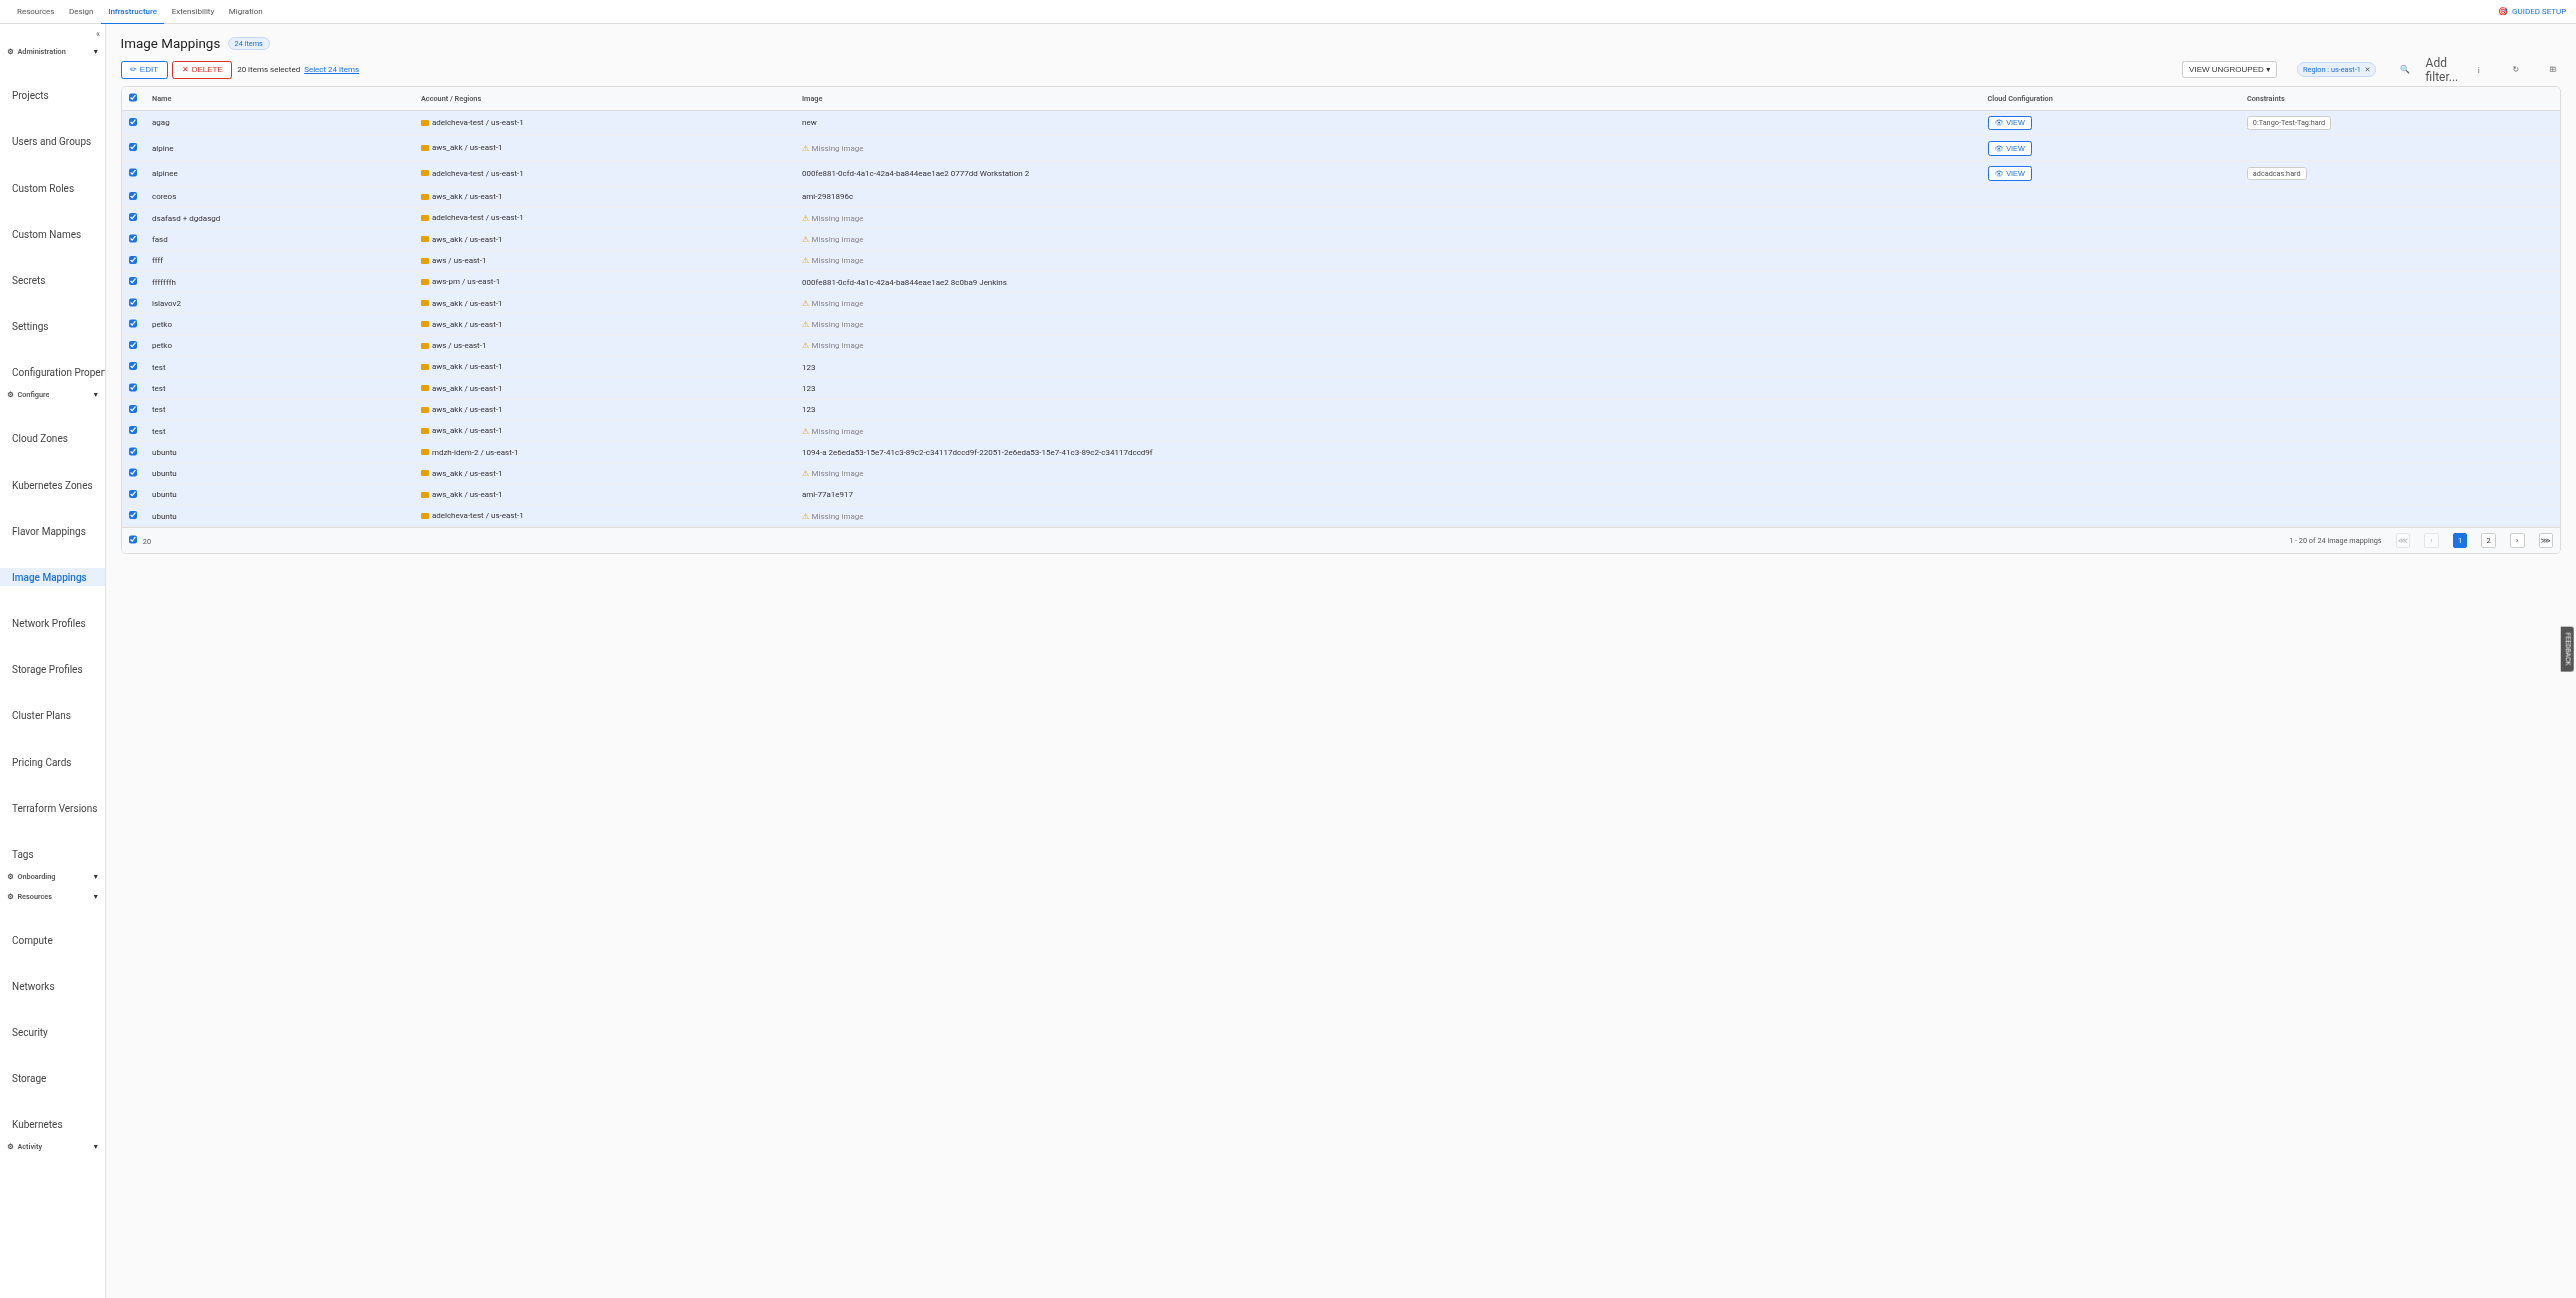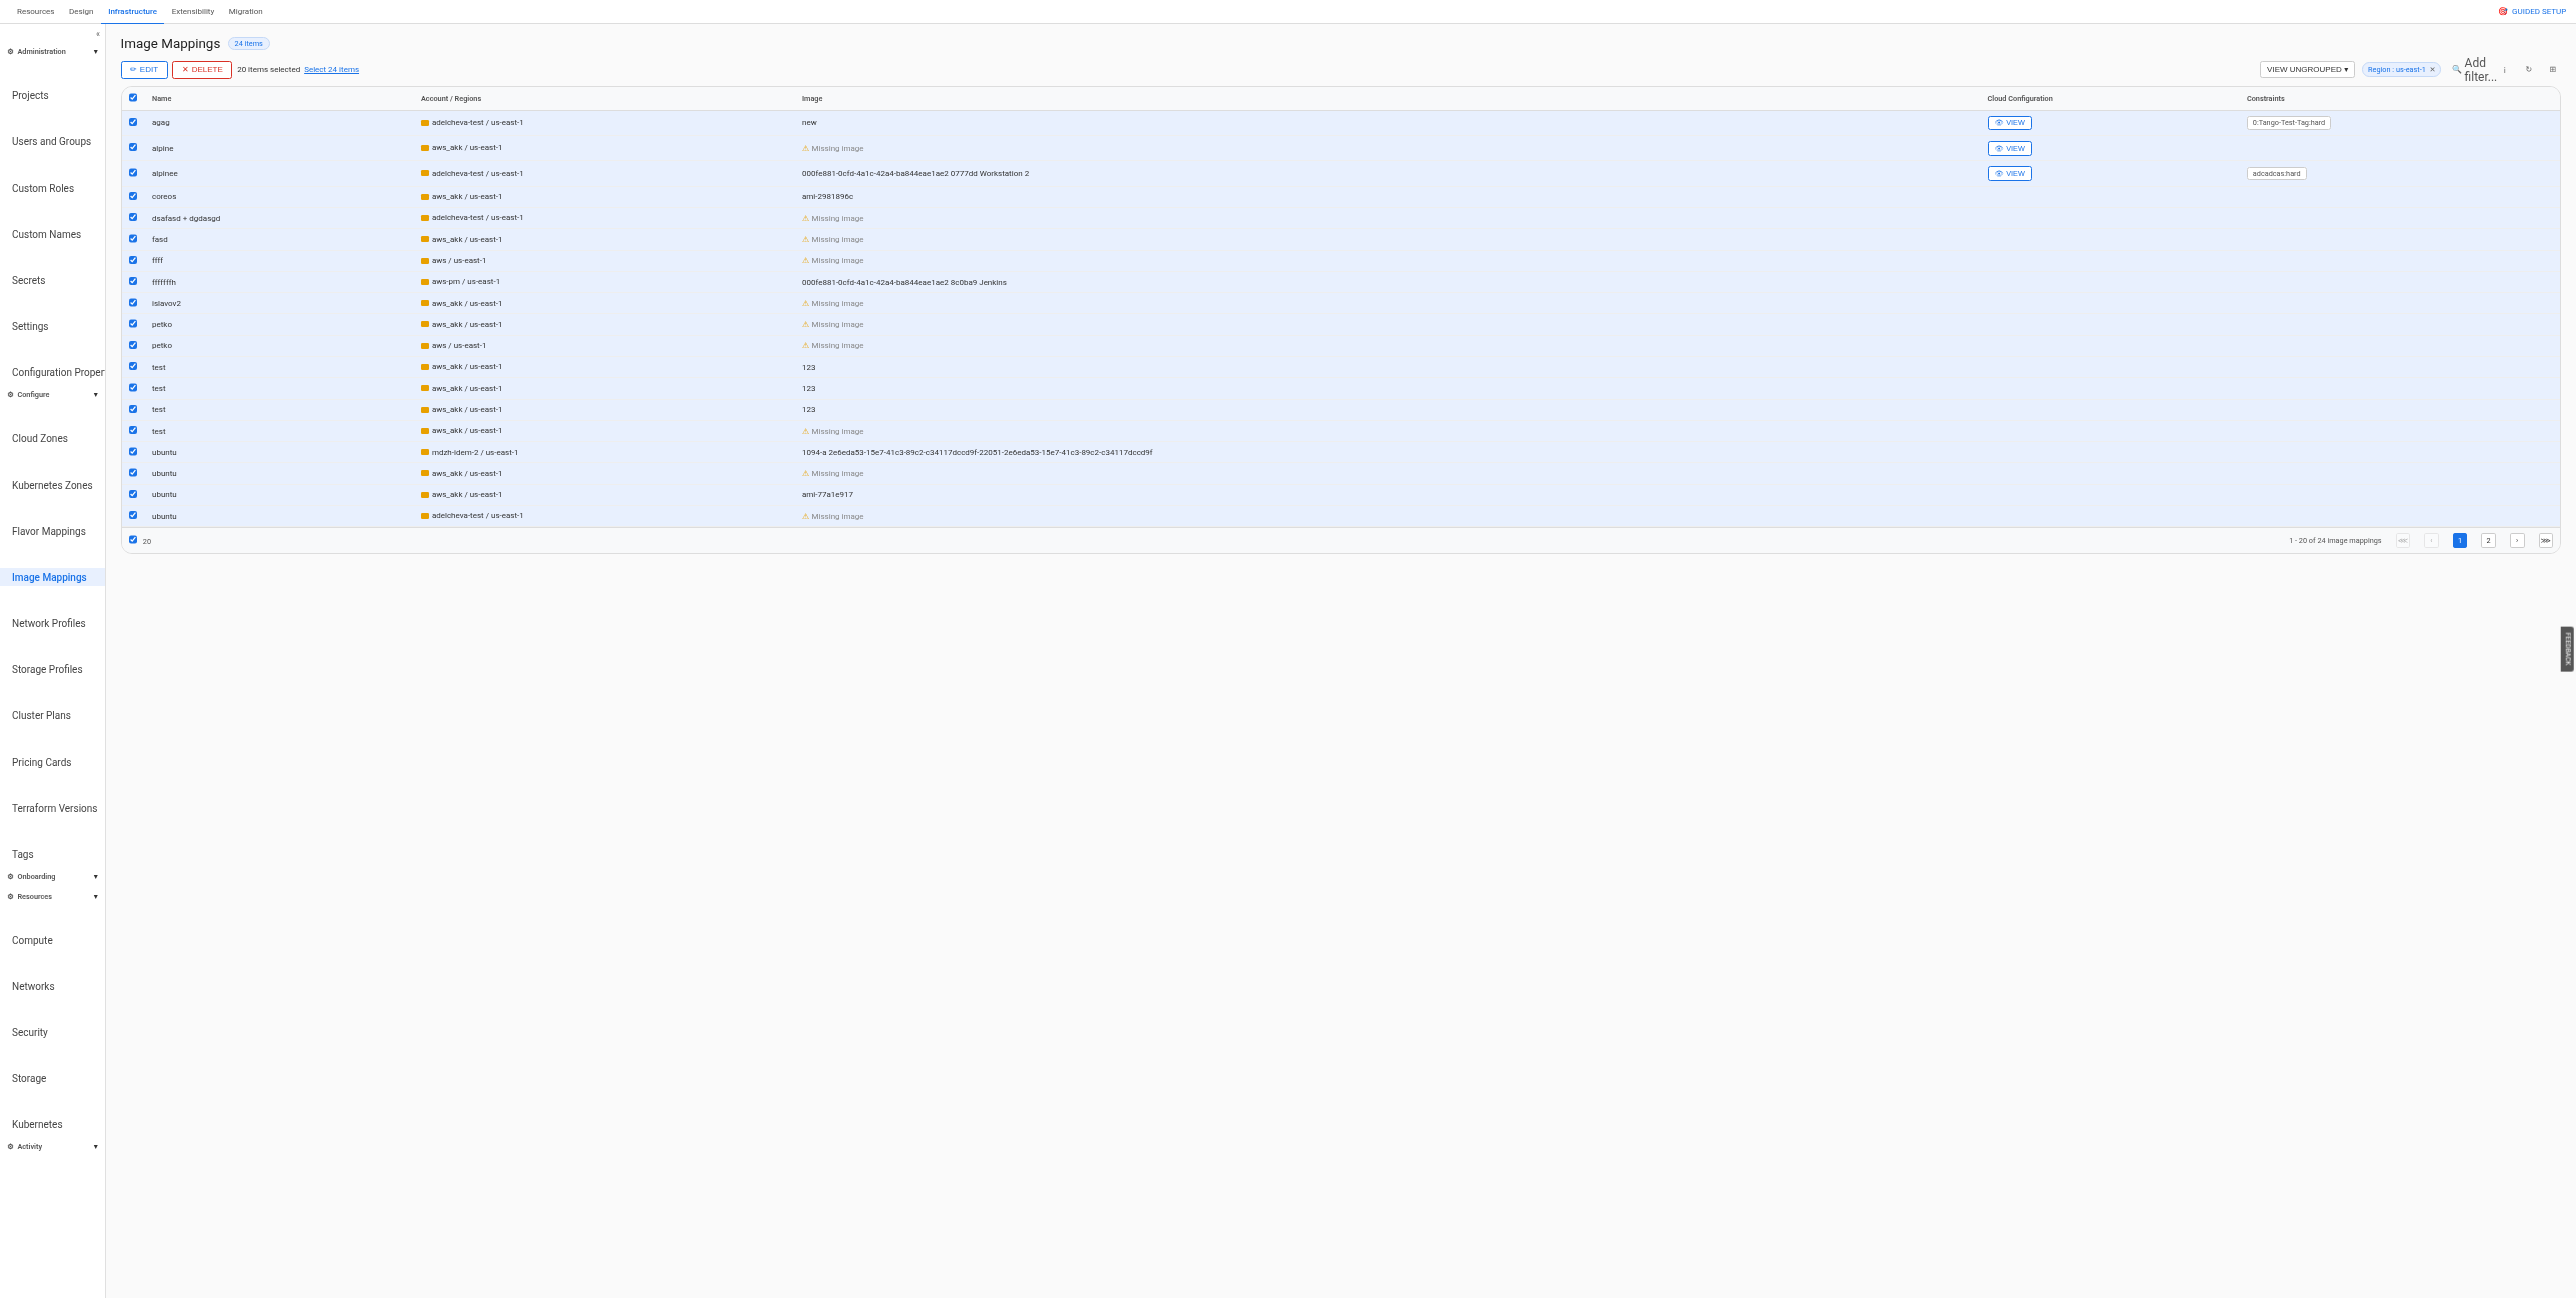--- a/index.html
+++ b/index.html
@@ -33,29 +33,29 @@
     .page-header { display: flex; align-items: center; gap: 7.3px; margin-bottom: 9.7px; }
     .page-title { font-size: 13.4px; font-weight: 400; color: #222; }
     .items-badge { background: #e8f0fe; color: #1a73e8; border: 0.6px solid #c5d9f7; border-radius: 7.3px; padding: 1.2px 6px; font-size: 7.3px; }
 
     
     .toolbar { display: flex; align-items: center; gap: 4.9px; margin-bottom: 7.3px; }
     .btn { display: flex; align-items: center; gap: 3px; padding: 3.6px 8.5px; border-radius: 2.4px; border: 0.6px solid #ccc; background: #fff; cursor: pointer; font-size: 8px; color: #333; }
     .btn-primary { border-color: #1a73e8; color: #1a73e8; }
     .btn-danger { border-color: #d93025; color: #d93025; }
     .toolbar-spacer { flex: 1; }
-    .toolbar-right { display: flex; align-items: center; gap: 7px; }
+    .toolbar-right { display: flex; align-items: center; gap: 20px; }
     .select-link { color: #1a73e8; cursor: pointer; text-decoration: underline; }
     .view-ungrouped-btn { display: flex; align-items: center; gap: 2.4px; padding: 3px 6px; border: 0.6px solid #ccc; border-radius: 2.4px; background: #fff; cursor: pointer; font-size: 8px; color: #333; }
     .filter-chip { display: flex; align-items: center; gap: 2.4px; background: #e8f0fe; border: 0.6px solid #c5d9f7; border-radius: 7.3px; padding: 1.8px 4.9px; font-size: 7.3px; color: #1a73e8; text-align: center; }
     .filter-chip-x { cursor: pointer; color: #666; margin-left: 1.2px; }
     .icon-btn { width: 17px; height: 17px; display: flex; align-items: center; justify-content: center; cursor: pointer; color: #666; border-radius: 2.4px; }
 
     
-    .table-container { background: #fff; border: 0.6px solid #ddd; border-radius: 11px; overflow: hidden; }
+    .table-container { background: #fff; border: 0.6px solid #ddd; border-radius: 5px; overflow: hidden; }
     table { width: 100%; border-collapse: collapse; }
     thead tr { background: #f8f9fa; }
     th { padding: 6px 7.3px; text-align: left; font-size: 7.3px; font-weight: 600; color: #555; border-bottom: 0.6px solid #ddd; white-space: nowrap; }
     td { padding: 4.9px 7.3px; border-bottom: 0.6px solid #eee; font-size: 8px; color: #333; vertical-align: middle; }
     tr.selected td { background: #e8f0fe; }
     .checkbox-col { width: 19.5px; }
     input[type="checkbox"] { width: 8.5px; height: 8.5px; accent-color: #1a73e8; cursor: pointer; }
 
     
     .account-badge { display: inline-flex; align-items: center; gap: 2.4px; }

